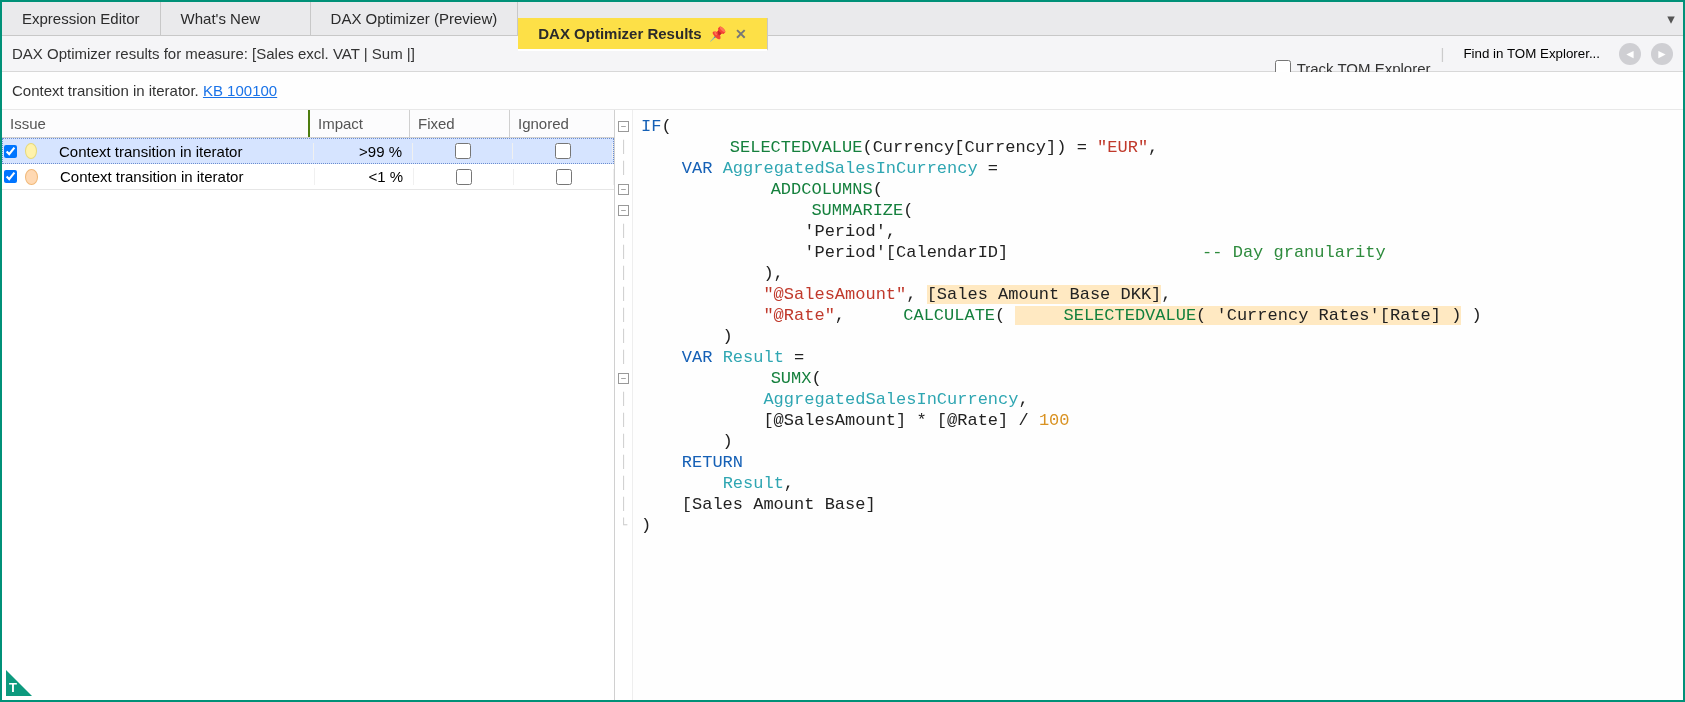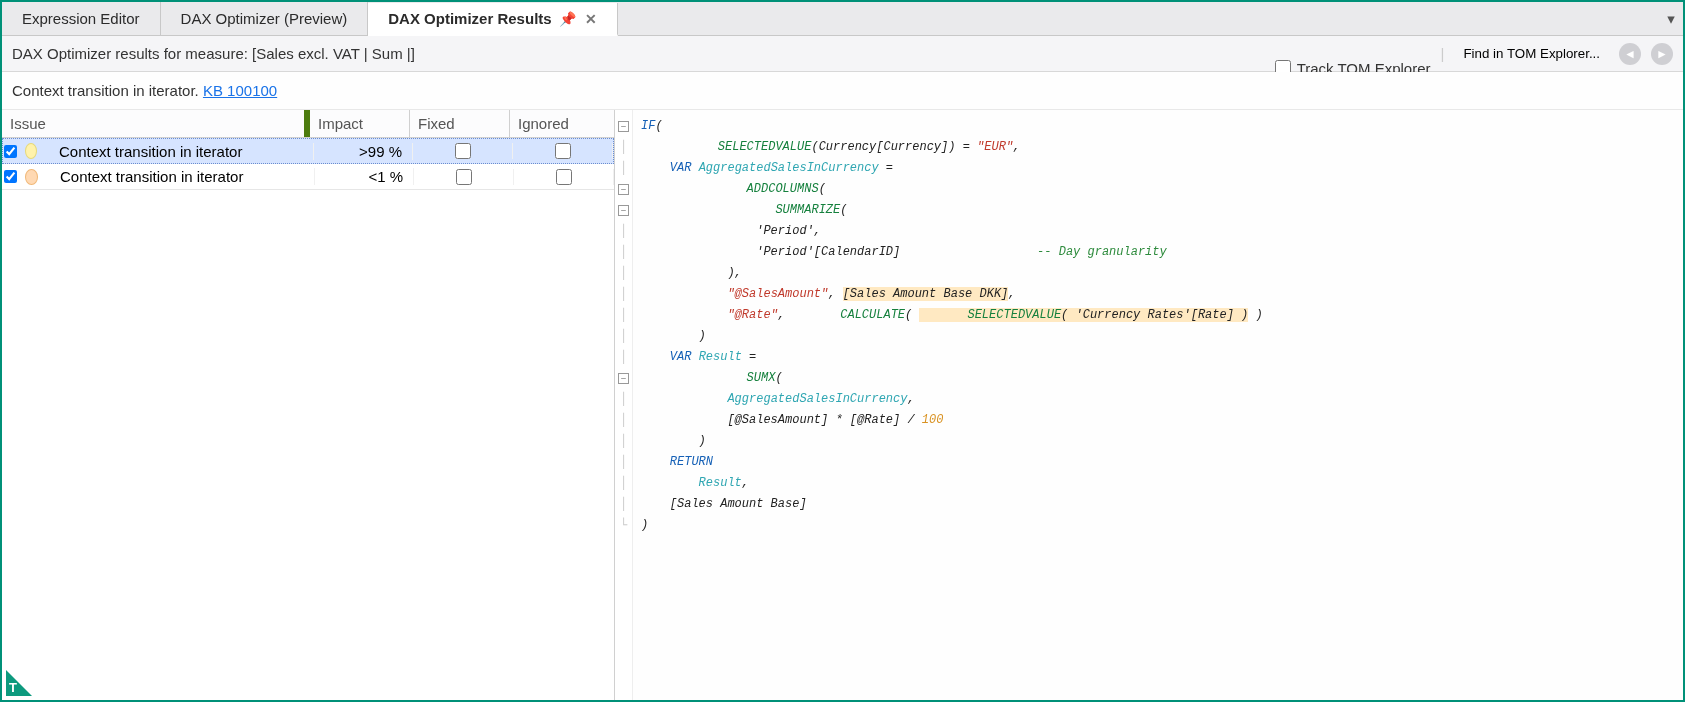--- a/index.html
+++ b/index.html
@@ -26,25 +26,25 @@
     padding: 6px 20px;
     border-right: 1px solid #c8c8c8;
     color: #2b2b2b;
     display: flex;
     align-items: center;
     gap: 8px;
     cursor: pointer;
     min-width: 150px;
   }
   .tab.active {
-    background: #ffffff;
+    background: #fde047;
     font-weight: 600;
     border-bottom: 2px solid #fff;
     position: relative;
-    top: 1px;
+    top: 16px;
   }
   .tab .icn { color: #777; cursor: pointer; font-size: 14px; }
   .tabstrip .spacer { flex: 1; }
   .tabstrip .menu-caret { width: 24px; display:flex; align-items:center; justify-content:center; color:#555; }
 
   .info-bar {
     display: flex;
     align-items: center;
     height: 36px;
     padding: 0 10px;
@@ -80,21 +80,21 @@
     border-right: 1px solid #d0d0d0;
     display:flex; flex-direction:column;
     background:#fff;
   }
   .issue-header {
     display:flex;
     border-bottom:1px solid #d0d0d0;
     background:#fcfcfd;
     font-size:15px; color:#555;
   }
-  .col-issue { width:308px; padding:5px 8px; border-right:6px solid #4d7c0f;}
+  .col-issue { width:308px; padding:5px 8px; border-right:2px solid #4d7c0f;}
   .col-impact { width:100px; padding:5px 8px; border-right:1px solid #d0d0d0;}
   .col-fixed  { width:100px; padding:5px 8px; border-right:1px solid #d0d0d0;}
   .col-ignored{ flex:1; padding:5px 8px;}
   .issue-row {
     display:flex; align-items:center; height:26px;
     border-bottom:1px solid #e6e6e6;
   }
   .issue-row.selected { background:#d6e4ff; border:1px dotted #6b8dcf; }
   .cell-check { width:22px; display:flex; justify-content:center;}
   .dot { width:16px; height:16px; border-radius:50%; margin:0 6px;}
@@ -117,24 +117,23 @@
     width:18px; background:#fff; padding-top:6px;
     font-family: Consolas, monospace; font-size:12px; color:#888;
     border-right:1px solid #eee;
     line-height:21px; text-align:center;
   }
   .fold-box { width:11px; height:11px; border:1px solid #999; display:inline-flex; align-items:center; justify-content:center; font-size:9px; line-height:9px; background:#fff; position:relative; top:-1px;}
   .fold-line { color:#ccc; }
   .code {
     flex:1; padding:6px 8px 0 8px;
     font-family: Consolas, "Courier New", monospace;
-    font-size:12px; line-height:21px;
+    font-size:17px; line-height:21px;
     white-space:pre; color:#222;
     overflow:hidden;
-    font-style:italic;
   }
   .kw   { color:#1560b6; }      
   .fn   { color:#15803d;margin-left:48px; }      
   .ident{ color:#2fa6b2; }      
   .str  { color:#c0392b; }
   .comment { color:#2e8b3d; }
   .num  { color:#d99222; }
   .hl   { background:#ffe9c2; }
   .bottom-logo {
     position:absolute; left:4px; bottom:4px;
@@ -144,20 +143,23 @@
     display:flex; align-items:flex-end; justify-content:flex-start;
   }
   .bottom-logo span { color:#fff; font-weight:bold; font-size:13px; padding:1px 3px;}
 </style>
 </head>
 <body>
 
 <div class="tabstrip">
   <div class="tab">
     <span>Expression Editor</span>
+  </div>
+  <div class="tab">
+    <span>What's New</span>
   </div>
   <div class="tab">
     <span>DAX Optimizer (Preview)</span>
   </div>
   <div class="tab active">
     <span>DAX Optimizer Results</span>
     <span class="icn">📌</span>
     <span class="icn">✕</span>
   </div>
   <div class="spacer"></div>

